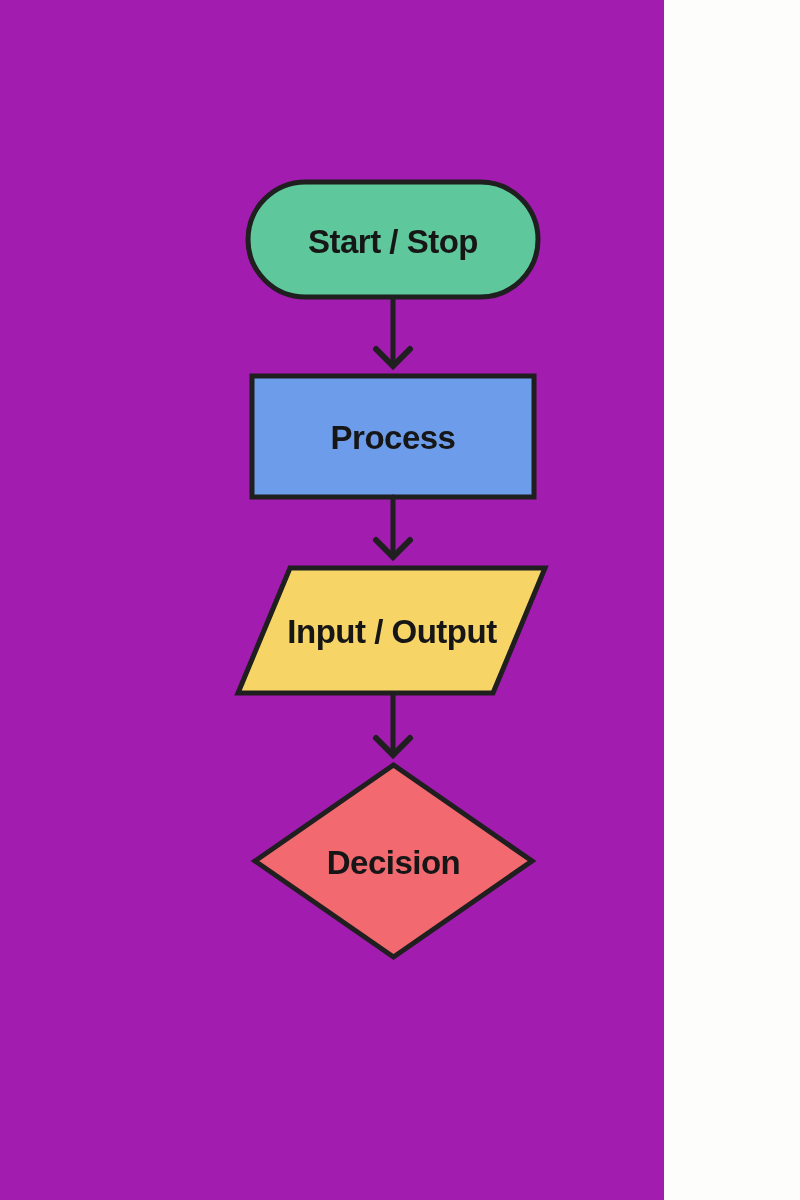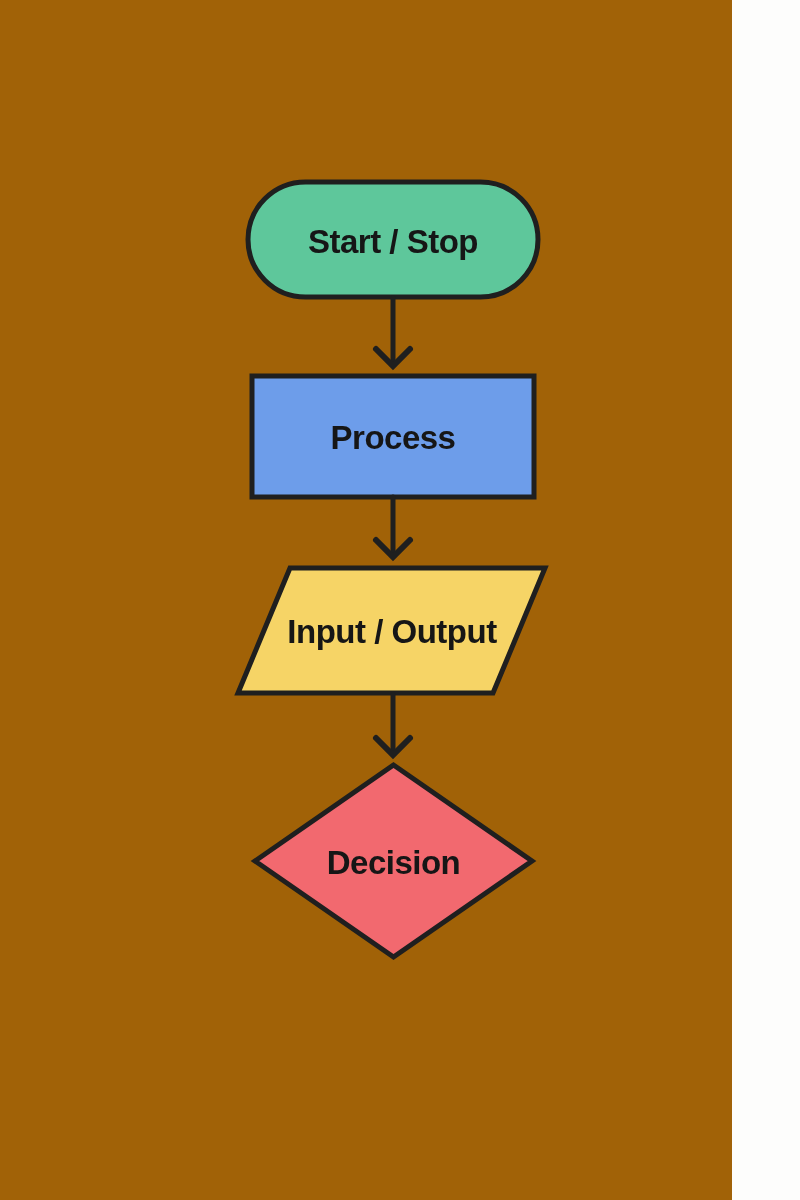--- a/index.html
+++ b/index.html
@@ -2,23 +2,23 @@
 <html><head>
 <meta charset="utf-8">
 <style>
   html, body {
     margin: 0;
     padding: 0;
     background: #fdfdfc;
   }
   .page {
     position: relative;
-    width: 732px;
+    width: 664px;
     height: 1200px;
-    background: #a16207;
+    background: #a21caf;
     overflow: hidden;
     font-family: "Liberation Sans", sans-serif;
   }
   svg { display: block; }
   .shape {
     stroke: #1f1f1f;
     stroke-width: 5;
   }
   .node-label {
     font-family: "Liberation Sans", sans-serif;

